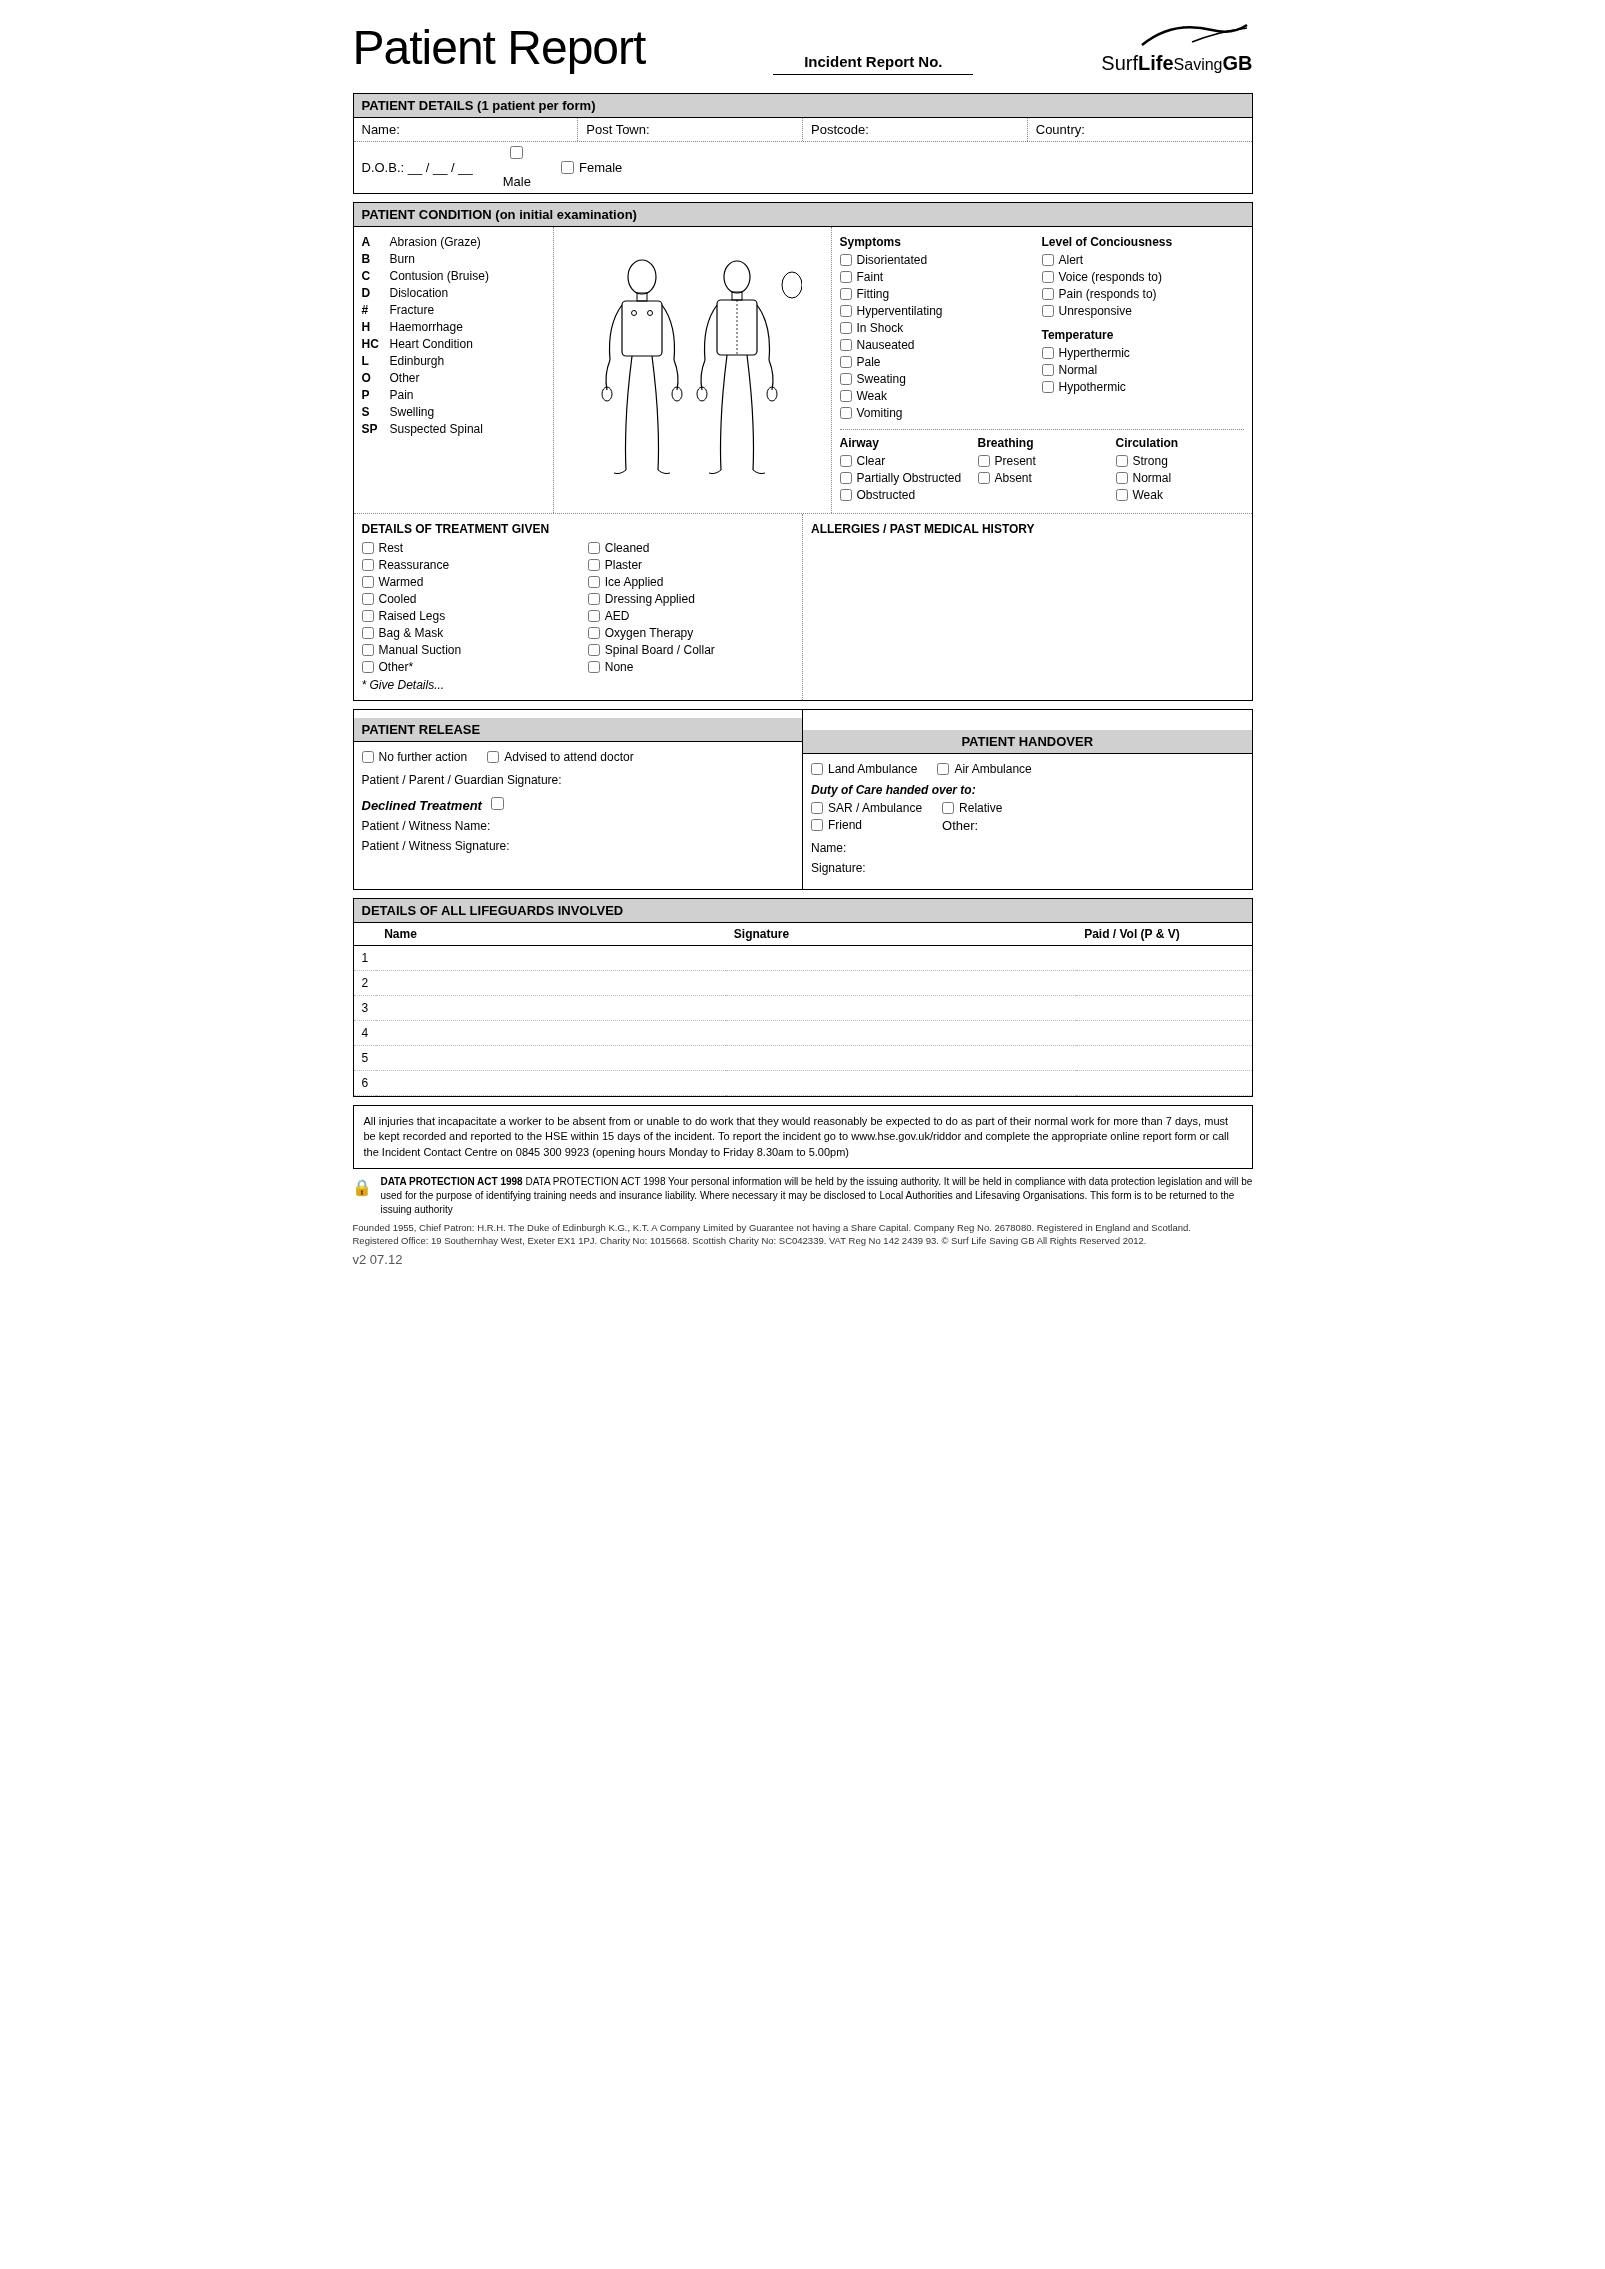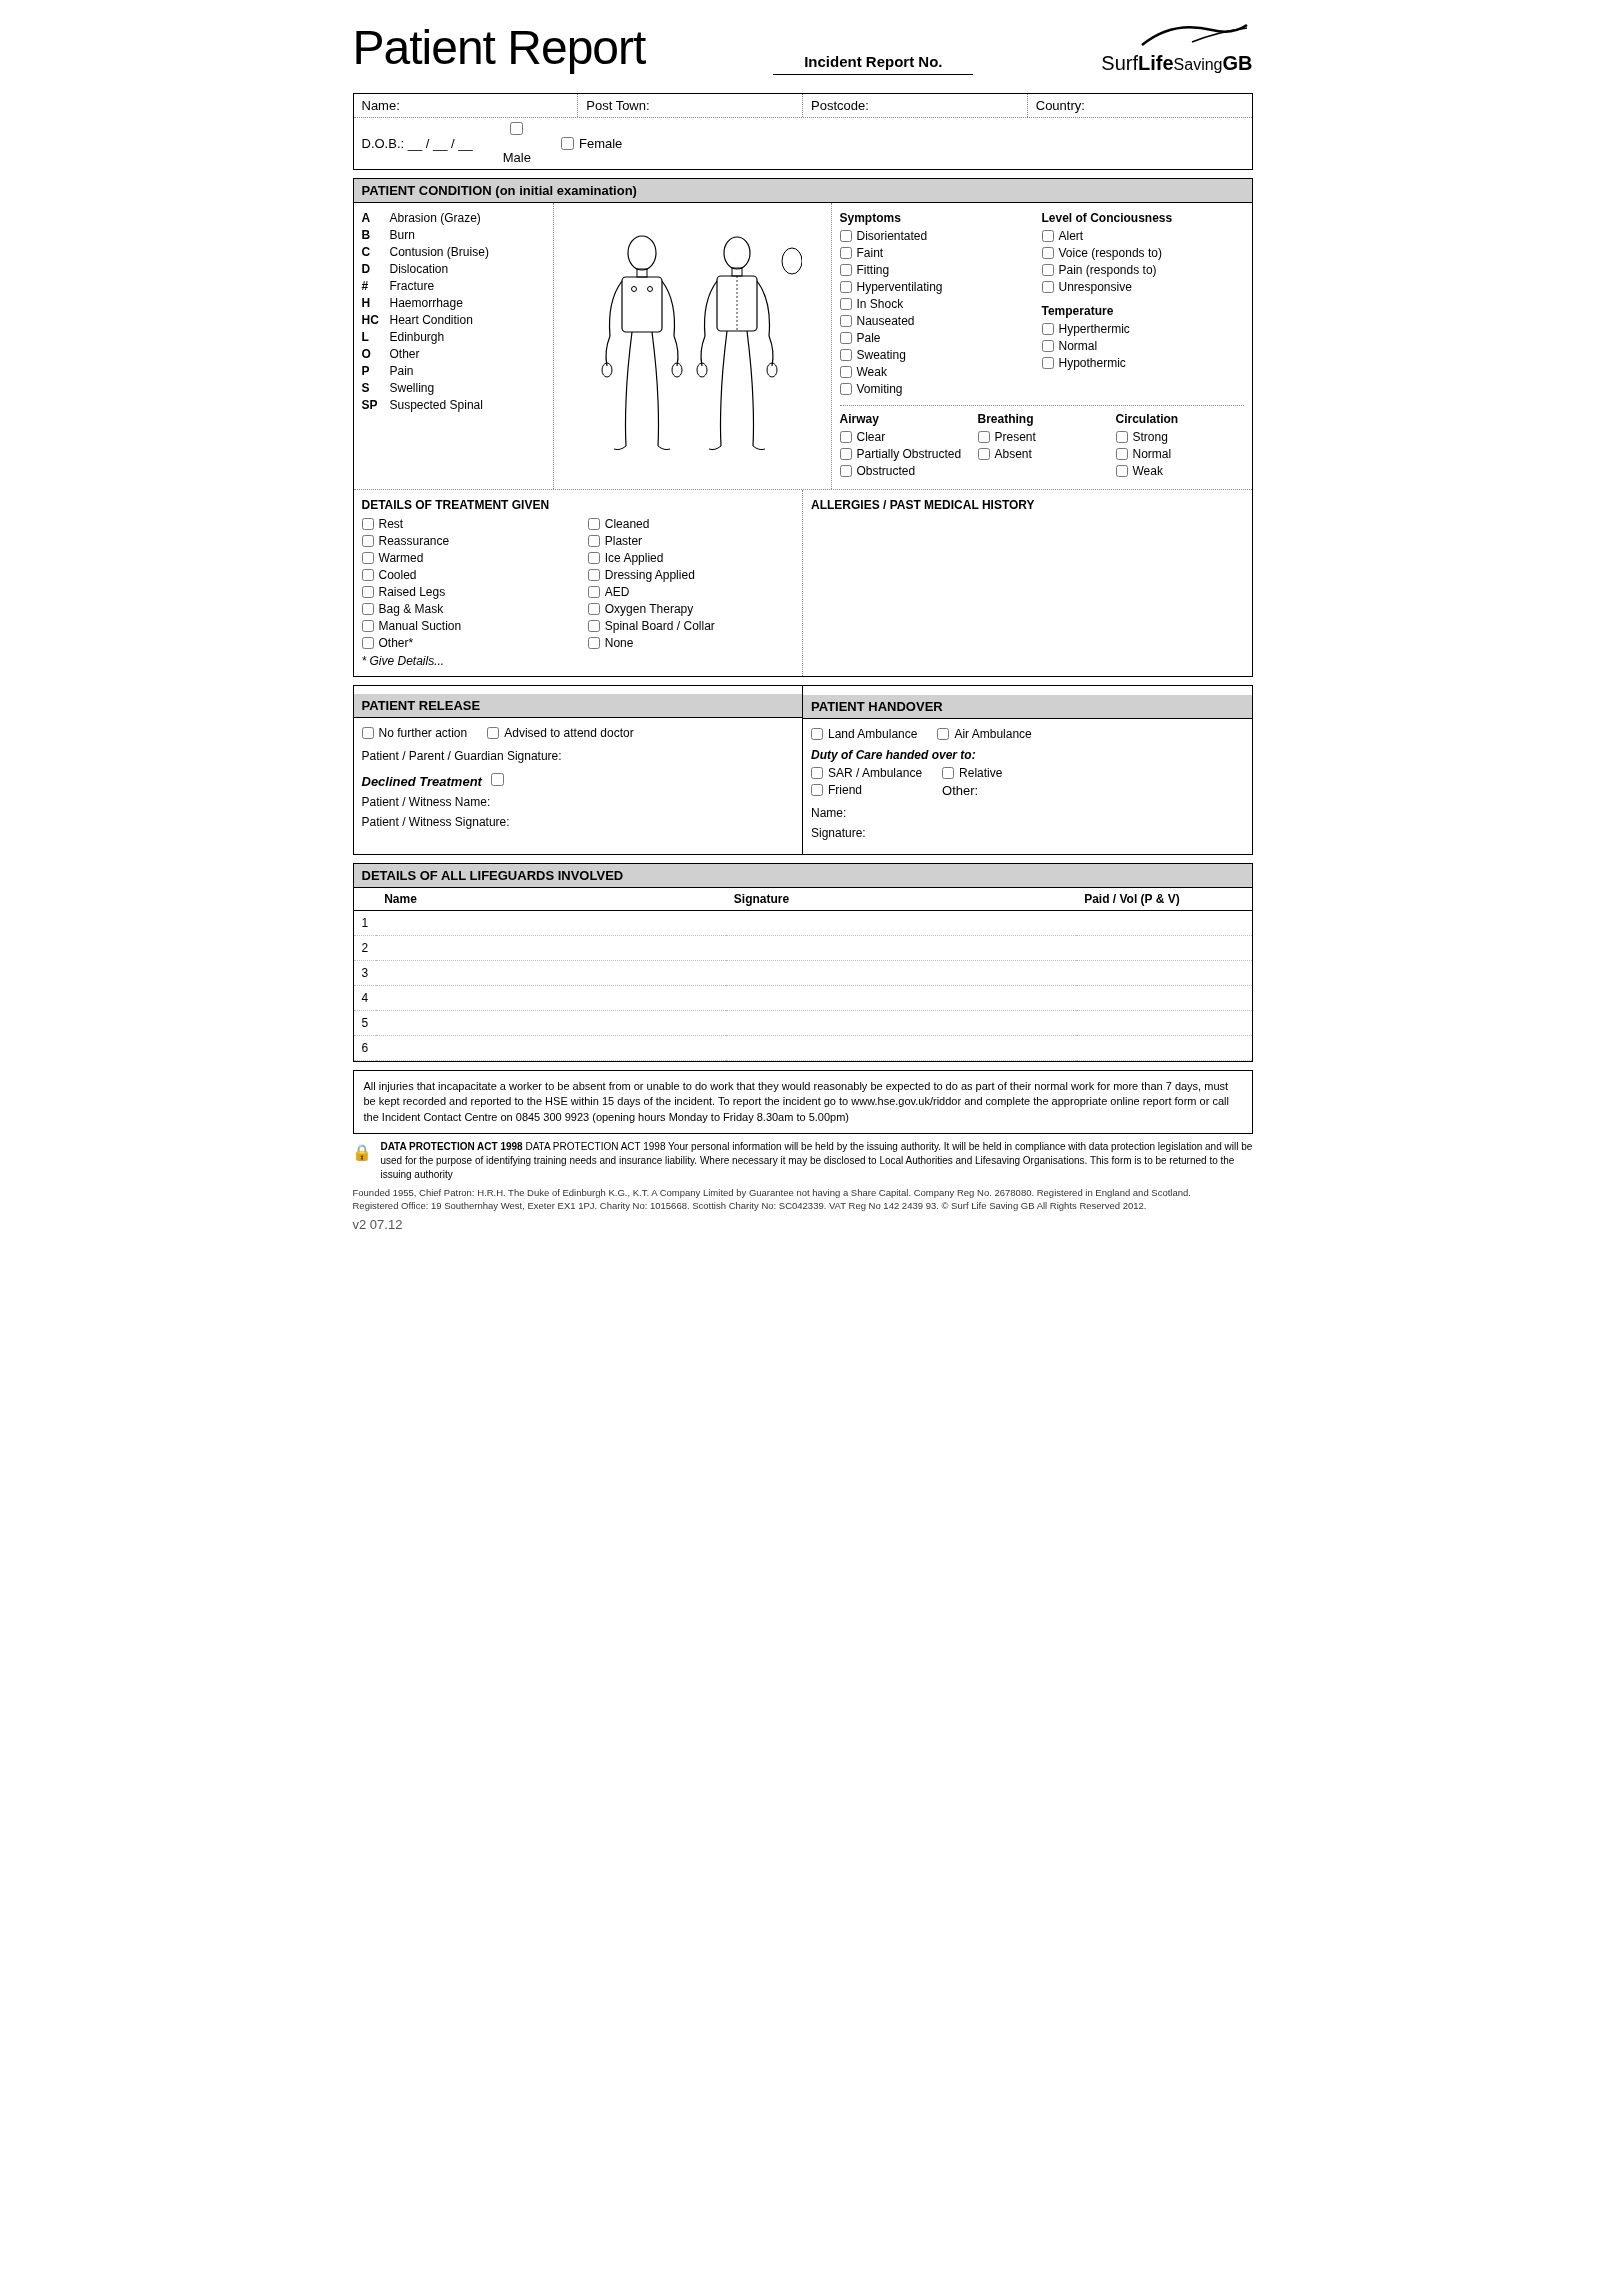--- a/index.html
+++ b/index.html
@@ -284,20 +284,21 @@
       <path d="M10,25 Q40,0 80,10 Q100,15 115,5" stroke="#000" stroke-width="2.5" fill="none"></path>
       <path d="M60,22 Q85,12 115,8" stroke="#000" stroke-width="1.5" fill="none"></path>
     </svg>
     <div>
       <span style="font-weight:400;font-size:20px;">Surf</span><span style="font-weight:900;font-size:20px;">Life</span><span style="font-weight:400;font-size:16px;">Saving</span><span style="font-weight:900;font-size:20px;">GB</span>
     </div>
   </div>
 </div>
 
 <div class="section">
+  <div class="section-header">PATIENT DETAILS (1 patient per form)</div>
   <div class="pd-row1">
     <div class="pd-cell">
       <span>Name:</span>
     </div>
     <div class="pd-cell">
       <span>Post Town:</span>
     </div>
     <div class="pd-cell">
       <span>Postcode:</span>
     </div>
@@ -675,21 +676,21 @@
         <input type="checkbox" style="margin-left: 6px;">
       </div>
       <div class="sig-line">
         <span>Patient / Witness Name:</span>
       </div>
       <div class="sig-line">
         <span>Patient / Witness Signature:</span>
       </div>
     </div>
     <div class="handover-col">
-      <div class="section-header" style="margin:1px -8px 8px -8px;padding:4px 8px;">PATIENT HANDOVER</div>
+      <div class="section-header" style="margin:12px -8px 8px -8px;padding:4px 8px;text-align:center;">PATIENT HANDOVER</div>
       <div class="handover-row">
         <label class="checkbox-item">
             <input type="checkbox" style="">
             <span>Land Ambulance</span>
           </label>
         <label class="checkbox-item">
             <input type="checkbox" style="">
             <span>Air Ambulance</span>
           </label>
       </div>

